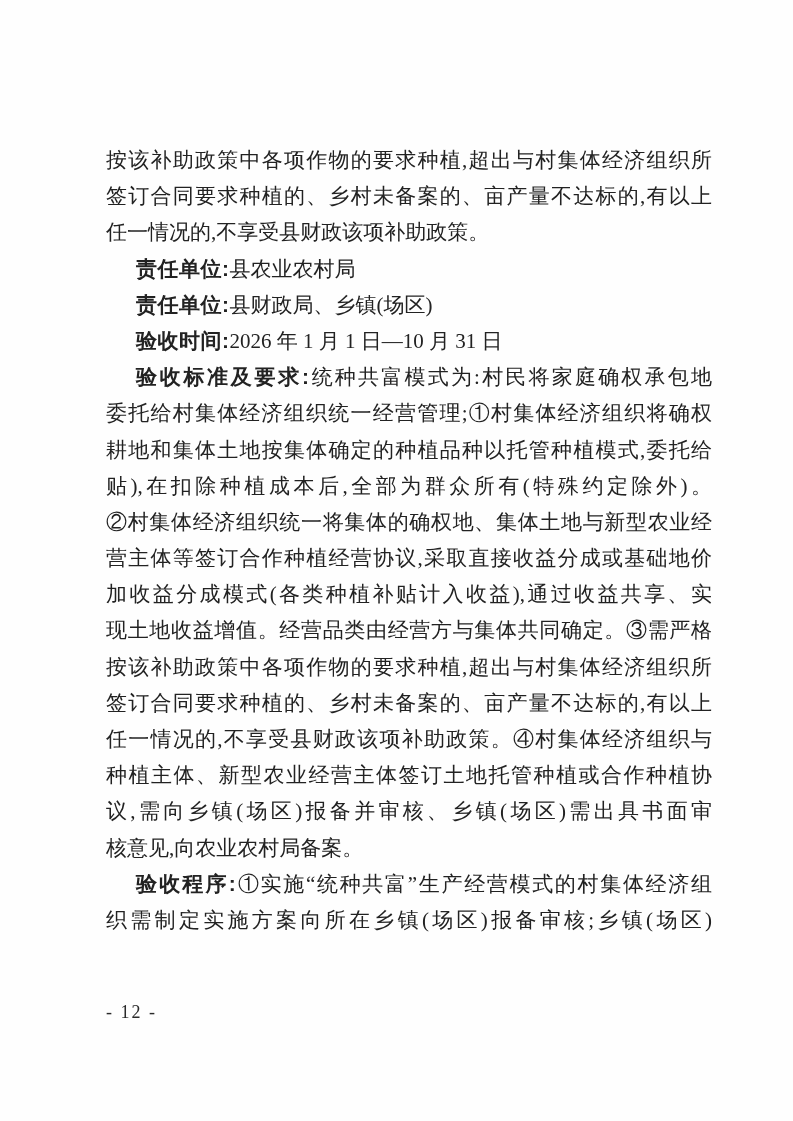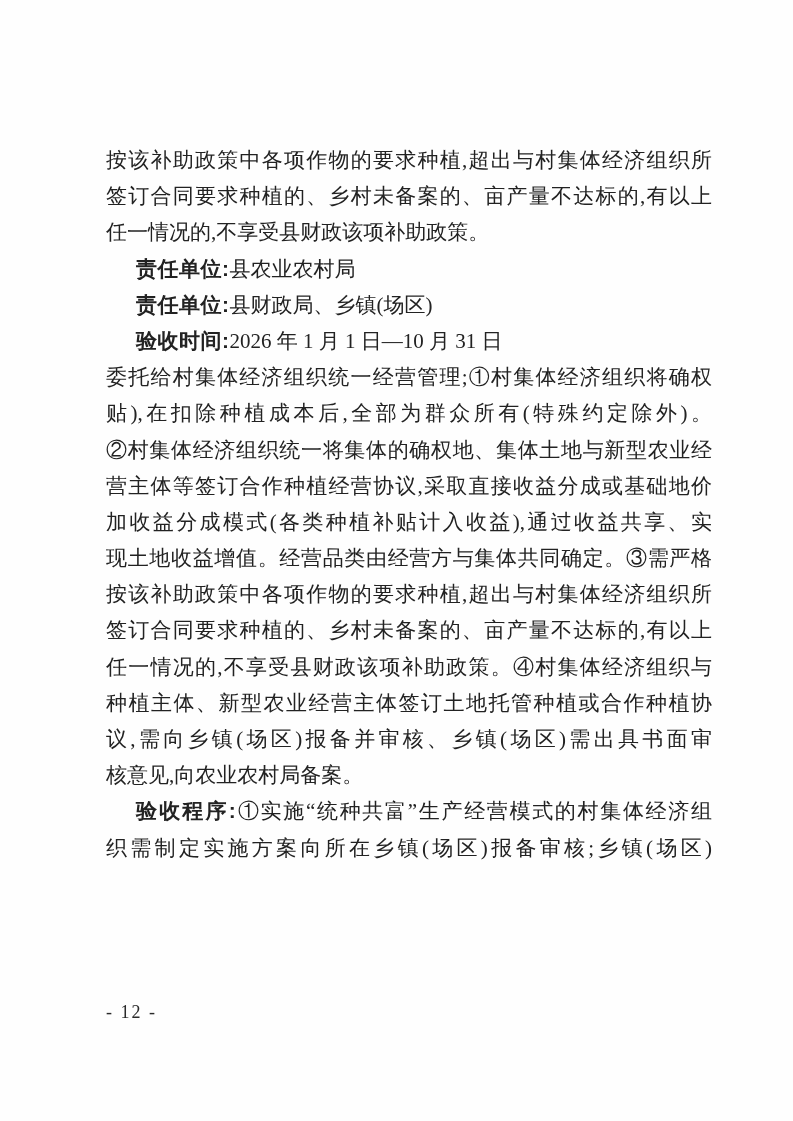--- a/index.html
+++ b/index.html
@@ -63,21 +63,23 @@
 <body>
 
 <div class="page">
   <div class="content">
       <div class="line">按该补助政策中各项作物的要求种植,超出与村集体经济组织所</div>
       <div class="line">签订合同要求种植的、乡村未备案的、亩产量不达标的,有以上</div>
       <div class="line no-fill">任一情况的,不享受县财政该项补助政策。</div>
       <div class="line no-fill indent"><span class="lbl">责任单位:</span>县农业农村局</div>
       <div class="line no-fill indent"><span class="lbl">责任单位:</span>县财政局、乡镇(场区)</div>
       <div class="line no-fill indent"><span class="lbl">验收时间:</span>2026 年 1 月 1 日—10 月 31 日</div>
+      <div class="line indent"><span class="lbl">验收标准及要求:</span>统种共富模式为:村民将家庭确权承包地</div>
       <div class="line">委托给村集体经济组织统一经营管理;①村集体经济组织将确权</div>
+      <div class="line">耕地和集体土地按集体确定的种植品种以托管种植模式,委托给</div>
       <div class="line">贴),在扣除种植成本后,全部为群众所有(特殊约定除外)。</div>
       <div class="line">②村集体经济组织统一将集体的确权地、集体土地与新型农业经</div>
       <div class="line">营主体等签订合作种植经营协议,采取直接收益分成或基础地价</div>
       <div class="line">加收益分成模式(各类种植补贴计入收益),通过收益共享、实</div>
       <div class="line">现土地收益增值。经营品类由经营方与集体共同确定。③需严格</div>
       <div class="line">按该补助政策中各项作物的要求种植,超出与村集体经济组织所</div>
       <div class="line">签订合同要求种植的、乡村未备案的、亩产量不达标的,有以上</div>
       <div class="line">任一情况的,不享受县财政该项补助政策。④村集体经济组织与</div>
       <div class="line">种植主体、新型农业经营主体签订土地托管种植或合作种植协</div>
       <div class="line">议,需向乡镇(场区)报备并审核、乡镇(场区)需出具书面审</div>

